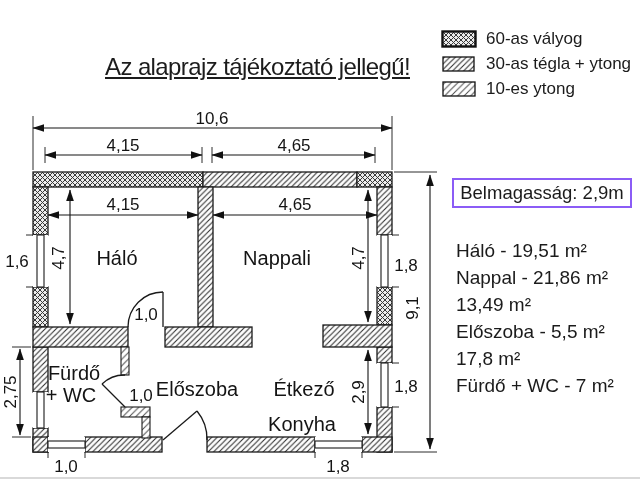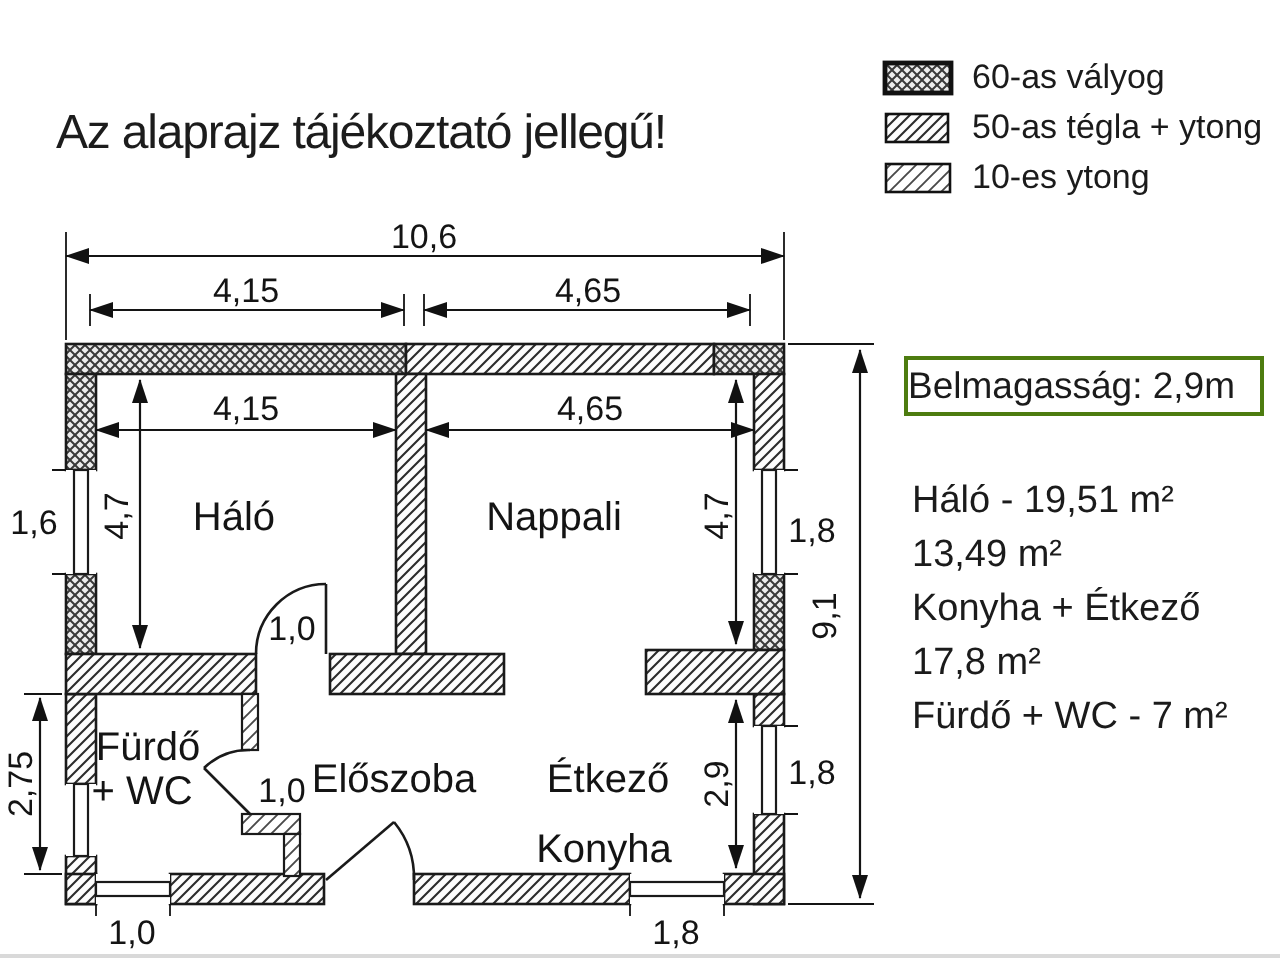--- a/index.html
+++ b/index.html
@@ -1,25 +1,25 @@
 <!DOCTYPE html>
 <html><head>
 <meta charset="utf-8">
 <style>
   html,body{margin:0;padding:0;background:#fff;}
   .stage{position:relative;width:640px;height:480px;background:#ffffff;overflow:hidden;
          font-family:"Liberation Sans",sans-serif;color:#1b1b1b;}
-  .title{position:absolute;left:28px;top:53px;width:382px;text-align:left;
-         font-size:24px;letter-spacing:-0.6px;color:#1c1c1c;white-space:nowrap;}
+  .title{position:absolute;left:28px;top:53px;width:382px;text-align:right;
+         font-size:24px;letter-spacing:-0.6px;color:#1c1c1c;white-space:nowrap;text-decoration:underline;}
   .legend{position:absolute;left:441px;top:27px;}
   .legend-row{display:flex;align-items:center;height:24px;margin-bottom:1px;text-align:center;}
   .legend-row svg{display:block;margin-right:9px;}
   .legend-label{font-size:17px;white-space:nowrap;}
   .infobox{position:absolute;left:452px;top:178px;width:176px;height:26px;
-           border:2px solid #4d7c0f;font-size:18.5px;line-height:26px;white-space:nowrap;}
+           border:2px solid #8b5cf6;font-size:18.5px;text-align:center;line-height:26px;white-space:nowrap;}
   .arealist{position:absolute;left:456px;top:237px;}
   .arealist div{font-size:19px;line-height:27px;white-space:nowrap;}
   .bottom-rule{position:absolute;left:0;top:477px;width:640px;height:2px;background:#d9d9d9;}
   svg text{font-family:"Liberation Sans",sans-serif;}
   .w60{fill:url(#pCross);stroke:#1a1a1a;stroke-width:1.3;}
   .w30{fill:url(#pDiag30);stroke:#1a1a1a;stroke-width:1.3;}
   .w10{fill:url(#pDiag10);stroke:#1a1a1a;stroke-width:1.1;}
   .winb{fill:#ffffff;}
   .winf{fill:#ffffff;stroke:#1a1a1a;stroke-width:1.1;}
   .dim{stroke:#141414;stroke-width:1.1;fill:none;}
@@ -52,42 +52,43 @@
     <div class="legend-row">
       <svg width="36" height="18">
         <defs>
             <pattern id="lg2" width="5.5" height="5.5" patternUnits="userSpaceOnUse">
           <rect width="5.5" height="5.5" fill="#fdfdfd"></rect>
           <path d="M-1 6.5L6.5 -1M-1 1L1 -1M4.5 6.5L6.5 4.5" stroke="#2c2c2c" stroke-width="1.05"></path>
         </pattern>
           </defs>
         <rect x="2" y="2" width="31" height="14" fill="url(#lg2)" stroke="#111" stroke-width="1.3"></rect>
       </svg>
-      <span class="legend-label">50-as tégla + ytong</span>
+      <span class="legend-label">30-as tégla + ytong</span>
     </div>
     <div class="legend-row">
       <svg width="36" height="18">
         <defs>
             <pattern id="lg3" width="6.5" height="6.5" patternUnits="userSpaceOnUse">
           <rect width="6.5" height="6.5" fill="#ffffff"></rect>
           <path d="M-1 7.5L7.5 -1M-1 1L1 -1M5.5 7.5L7.5 5.5" stroke="#4a4a4a" stroke-width="0.95"></path>
         </pattern>
           </defs>
         <rect x="2" y="2" width="32" height="14" fill="url(#lg3)" stroke="#111" stroke-width="1.3"></rect>
       </svg>
       <span class="legend-label">10-es ytong</span>
     </div>
   </div>
 
   <div class="infobox">Belmagasság: 2,9m</div>
 
   <div class="arealist">
     <div>Háló - 19,51 m²</div>
+    <div>Nappal - 21,86 m²</div>
     <div>13,49 m²</div>
-    <div>Konyha + Étkező</div>
+    <div>Előszoba - 5,5 m²</div>
     <div>17,8 m²</div>
     <div>Fürdő + WC - 7 m²</div>
   </div>
 
   <svg width="640" height="480" viewBox="0 0 640 480" style="position:absolute;left:0;top:0;">
     <defs>
       <pattern id="pCross" width="5" height="5" patternUnits="userSpaceOnUse">
         <rect width="5" height="5" fill="#ececec"></rect>
         <path d="M0 5L5 0M-1 1L1 -1M4 6L6 4" stroke="#3a3a3a" stroke-width="1"></path>
         <path d="M0 0L5 5M4 -1L6 1M-1 4L1 6" stroke="#3a3a3a" stroke-width="1"></path>

